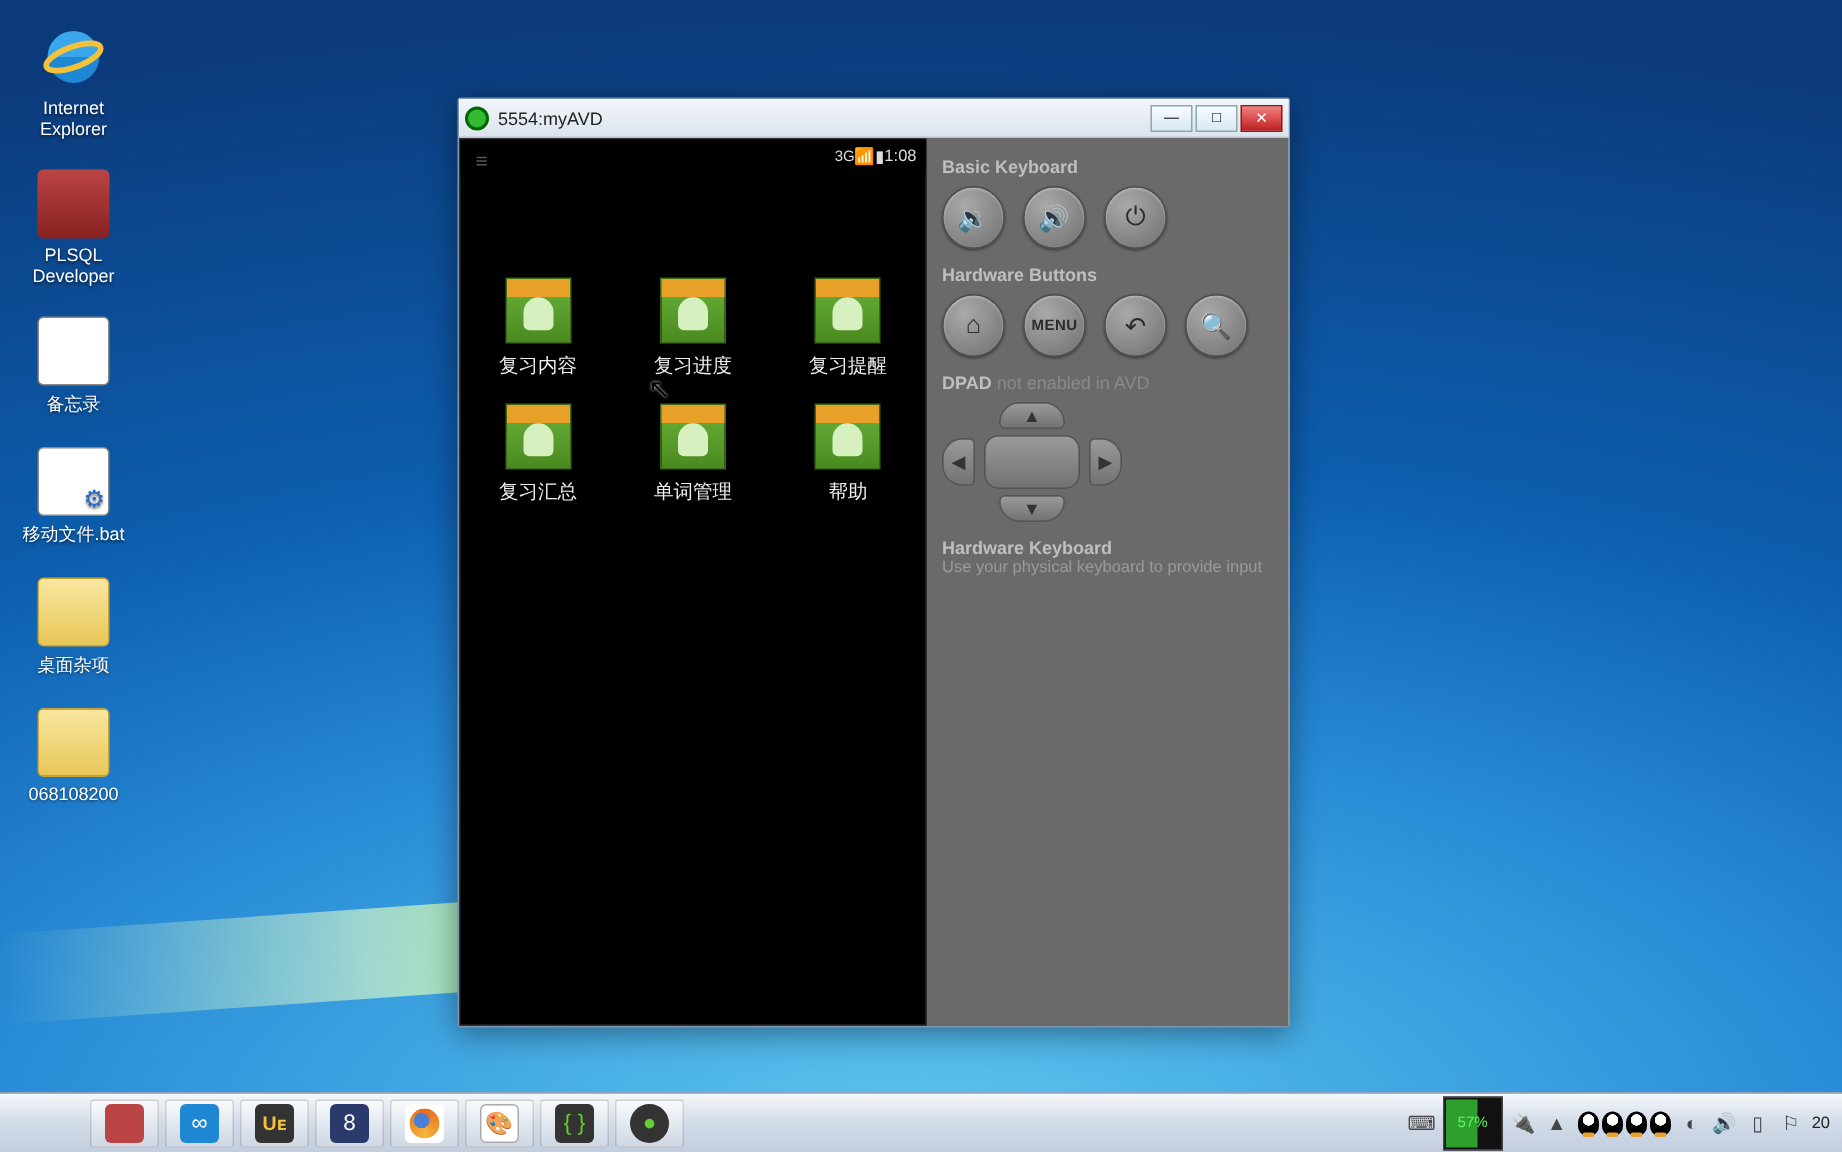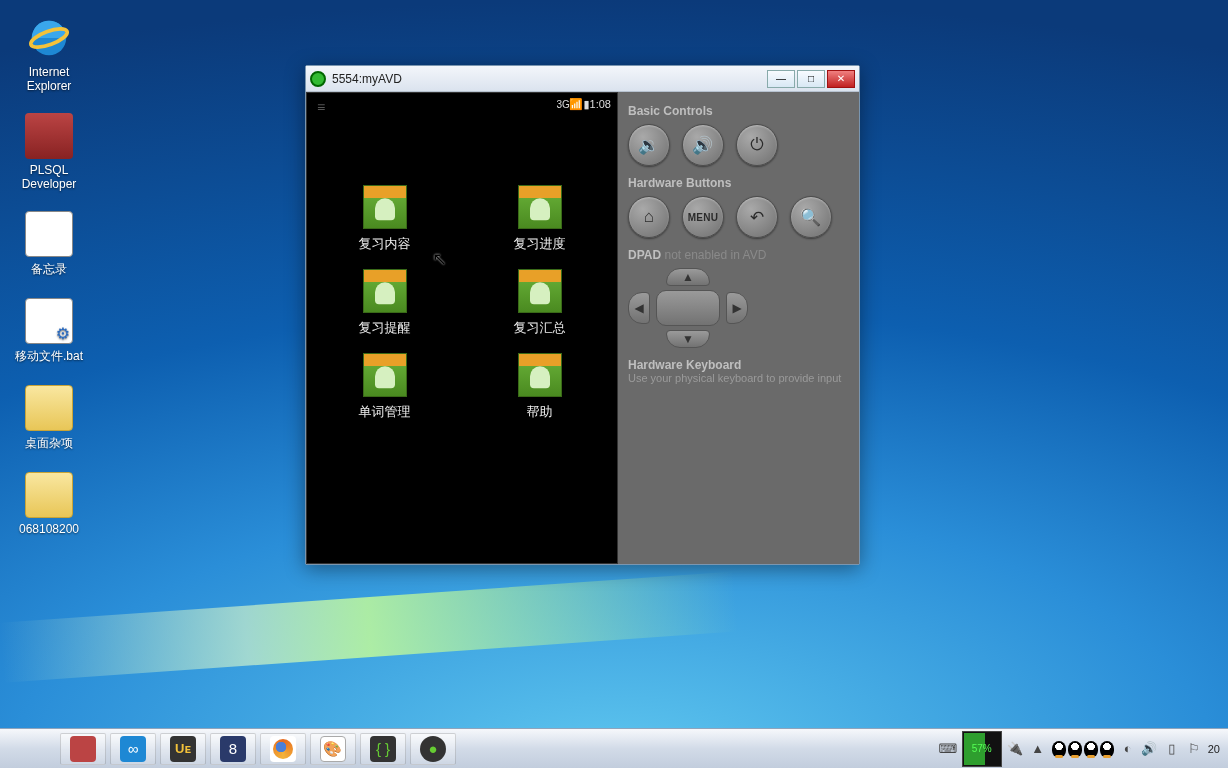--- a/index.html
+++ b/index.html
@@ -24,21 +24,21 @@
 .di .ico { width:48px; height:46px; margin:0 auto 4px; display:flex; align-items:center; justify-content:center; border-radius:4px;}
 .ico-ie { background:none; }
 .ico-ie svg { width:46px; height:46px; }
 .ico-folder { background:linear-gradient(#f9e7a0,#e8c657); border:1px solid #c8a437; }
 .ico-plsql { background:linear-gradient(#b44,#822); border-radius:6px; }
 .ico-note { background:#fff; border:1px solid #888; }
 .ico-bat { background:#fff; border:1px solid #888; position:relative;}
 .ico-bat::after{content:"⚙";position:absolute;right:2px;bottom:0;font-size:16px;color:#2a6abf;}
 
 .win {
-  position:absolute; left:305px; top:65px; width:555px; height:500px;
+  position:absolute; left:305px; top:65px; width:555px; height:620px;
   background:#e9e9e9;
   border:1px solid #7a96b0;
   border-radius:2px;
   box-shadow:0 4px 20px rgba(0,0,0,.4);
 }
 .titlebar {
   height:26px; display:flex; align-items:center;
   background:linear-gradient(#f3f6fb,#dbe3ee);
   border-bottom:1px solid #b7c2d0;
   padding:0 4px;
@@ -47,21 +47,21 @@
 .titlebar .title { font-size:12px; color:#222; flex:1;}
 .wbtns { display:flex; gap:2px;}
 .wbtn { width:28px; height:18px; border:1px solid #8aa; background:linear-gradient(#f8fbff,#d8e8f4); font-size:10px; display:flex;align-items:center;justify-content:center; cursor:pointer;}
 .wbtn.close { background:linear-gradient(#f08080,#c02020); border-color:#a01010; color:#fff;}
 .win-body { display:flex; height:calc(100% - 26px); }
 
 .phone { width:312px; background:#000; color:#fff; position:relative; border:1px solid #333;}
 .statusbar { height:22px; display:flex; justify-content:flex-end; align-items:center; gap:0; padding:0 6px; font-size:11px; color:#ddd; background:#000;}
 .statusbar .sig { font-size:10px;}
 .menu-ico { position:absolute; left:10px; top:6px; font-size:14px; color:#555;}
-.app-grid { padding:70px 20px 0; display:grid; grid-template-columns:1fr 1fr; row-gap:16px; column-gap:40px;}
+.app-grid { padding:70px 20px 0; display:grid; grid-template-columns:1fr 1fr 1fr; row-gap:16px; column-gap:40px;}
 .app { text-align:center; cursor:pointer;}
 .app .aico { width:44px; height:44px; margin:0 auto 6px; background:linear-gradient(#6bb33a,#4a8a20); border:1px solid #3a6a18; position:relative;}
 .app .aico::before { content:""; position:absolute; left:0;right:0;top:0;height:12px; background:#e8a028;}
 .app .aico::after { content:""; position:absolute; left:50%; top:50%; transform:translate(-50%,-40%); width:20px; height:22px; background:#d6f0c0; border-radius:10px 10px 4px 4px;}
 .app .alabel { font-size:13px; color:#eee;}
 
 .panel { flex:1; background:#6a6a6a; color:#ccc; font-size:12px; padding:8px 10px; }
 .panel h4 { font-size:12px; font-weight:bold; color:#bfbfbf; margin-bottom:6px; margin-top:4px;}
 .brow { display:flex; gap:12px; margin-bottom:10px;}
 .rbtn { width:42px; height:42px; border-radius:50%; background:radial-gradient(circle at 35% 30%, #a9a9a9, #6f6f6f); border:1px solid #4d4d4d; display:flex;align-items:center;justify-content:center; color:#2b2b2b; font-size:17px; cursor:pointer; box-shadow:inset 0 1px 2px rgba(255,255,255,.35), 0 1px 2px rgba(0,0,0,.45);}
@@ -183,21 +183,21 @@
             <div class="aico"></div>
             <div class="alabel">单词管理</div>
           </div>
         <div class="app">
             <div class="aico"></div>
             <div class="alabel">帮助</div>
           </div>
       </div>
     </div>
     <div class="panel">
-      <h4>Basic Controls</h4>
+      <h4>Basic Keyboard</h4>
       <div class="brow">
         <div class="rbtn">🔉</div>
         <div class="rbtn">🔊</div>
         <div class="rbtn">⏻</div>
       </div>
       <h4>Hardware Buttons</h4>
       <div class="brow">
         <div class="rbtn">⌂</div>
         <div class="rbtn menu-b">MENU</div>
         <div class="rbtn">↶</div>

